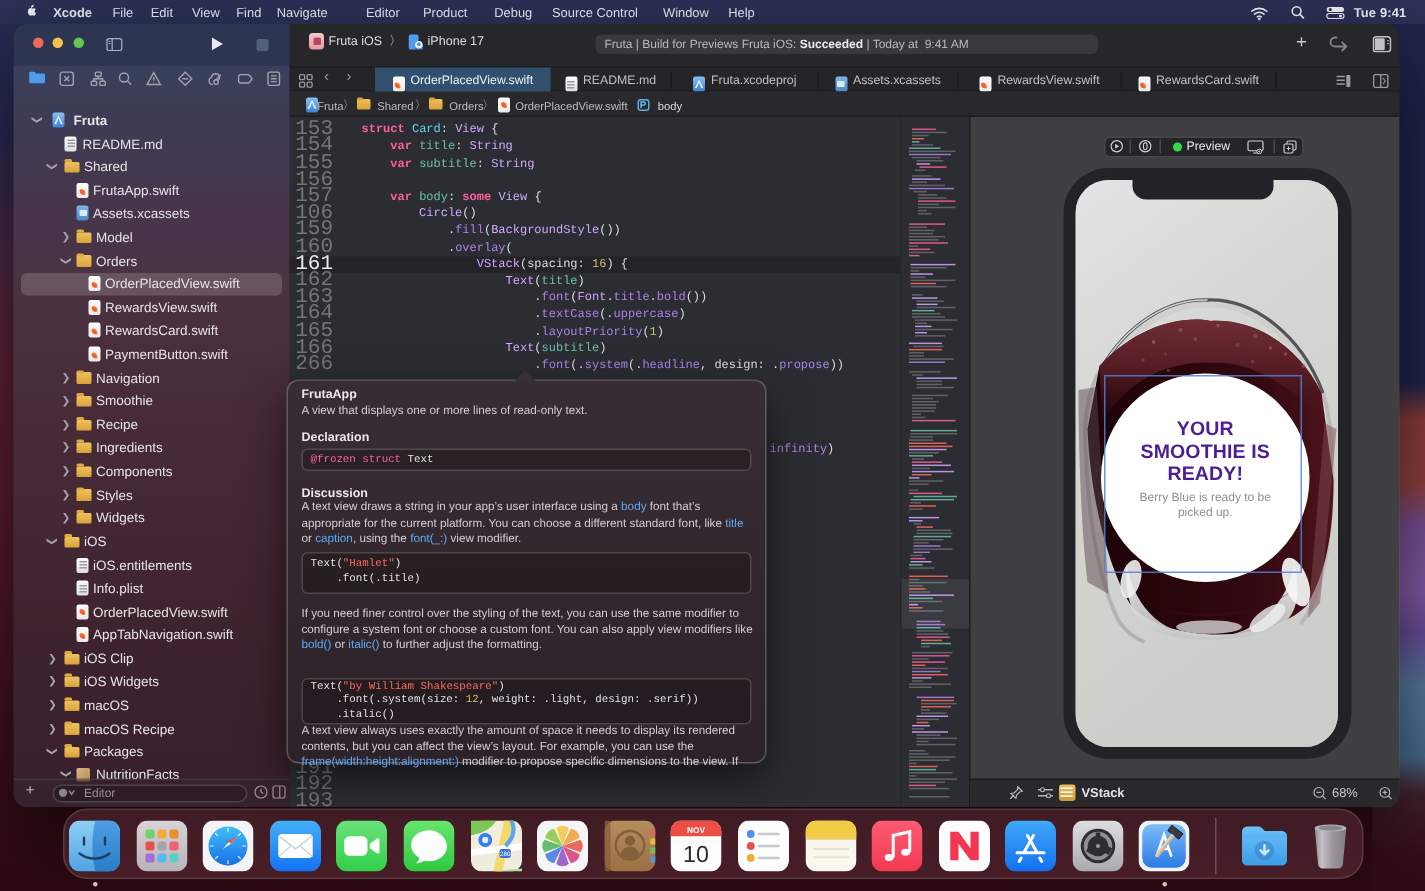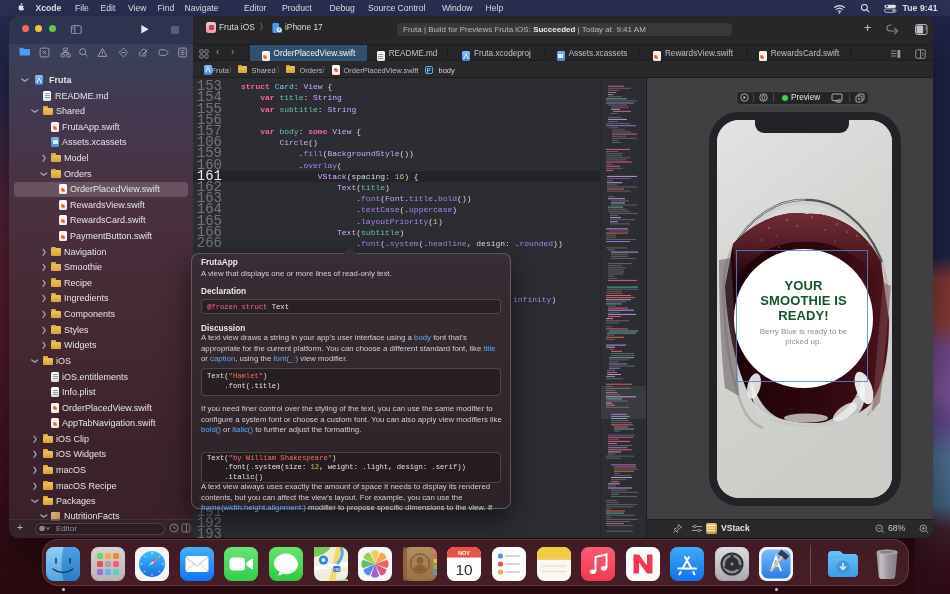--- a/index.html
+++ b/index.html
@@ -443,21 +443,21 @@
     <div class="code" style="top:47.9px">    <span class="kw">var</span> <span class="pr">body</span>: <span class="kw">some</span> <span class="ty">View</span> {</div>
     <div class="code" style="top:59.1px">        <span class="ty">Circle</span>()</div>
     <div class="code" style="top:70.3px">            .<span class="mt">fill</span>(<span class="ty">BackgroundStyle</span>())</div>
     <div class="code" style="top:81.5px">            .<span class="mt">overlay</span>(</div>
     <div class="code" style="top:92.7px">                <span class="ty">VStack</span>(spacing: <span class="nu">16</span>) {</div>
     <div class="code" style="top:103.9px">                    <span class="ty">Text</span>(<span class="pr">title</span>)</div>
     <div class="code" style="top:115.1px">                        .<span class="mt">font</span>(<span class="ty">Font</span>.<span class="mt">title</span>.<span class="mt">bold</span>())</div>
     <div class="code" style="top:126.3px">                        .<span class="mt">textCase</span>(.<span class="mt">uppercase</span>)</div>
     <div class="code" style="top:137.5px">                        .<span class="mt">layoutPriority</span>(<span class="nu">1</span>)</div>
     <div class="code" style="top:148.7px">                    <span class="ty">Text</span>(<span class="pr">subtitle</span>)</div>
-    <div class="code" style="top:159.9px">                        .<span class="mt">font</span>(.<span class="mt">system</span>(.<span class="mt">headline</span>, design: .<span class="mt">rounded</span>))</div>
+    <div class="code" style="top:159.9px">                        .<span class="mt">font</span>(.<span class="mt">system</span>(.<span class="mt">headline</span>, design: .<span class="mt">propose</span>))</div>
     <div class="code" style="top:215.9px;left:320px"><span class="mt">infinity</span>)</div>
   </div>
   <div id="minimap" class="abs">
       <svg class="abs" style="left:1px;top:0" width="45" height="460">
         <rect x="6" y="7.7" width="16" height="1" fill="#fc5fa3" opacity="0.85"></rect>
         <rect x="6" y="9.8" width="23" height="1" fill="#85858b" opacity="0.6"></rect>
         <rect x="6" y="11.9" width="11" height="1" fill="#85858b" opacity="0.6"></rect>
         <rect x="6" y="14.0" width="8" height="1" fill="#fc6a5d" opacity="0.85"></rect>
         <rect x="6" y="16.1" width="5" height="1" fill="#6bbfae" opacity="0.85"></rect>
         <rect x="6" y="18.2" width="14" height="1" fill="#85858b" opacity="0.6"></rect>
@@ -731,21 +731,21 @@
         <ellipse cx="147" cy="268" rx="8" ry="17" fill="#f4f6f6" opacity="0.92" transform="rotate(-20 147 268)"></ellipse>
           <ellipse cx="128" cy="292" rx="14" ry="6" fill="#eef0f0" opacity="0.8" transform="rotate(-35 128 292)"></ellipse>
         <ellipse cx="37" cy="266" rx="6.5" ry="13" fill="#eef0f0" opacity="0.9" transform="rotate(14 37 266)"></ellipse>
         <ellipse cx="89" cy="298" rx="22" ry="4.5" fill="#f0f2f2" opacity="0.7"></ellipse>
 
         <path d="M2 140 L14 138 L22 276 L8 268 C4 235 2 185 2 140 Z" fill="#5a474d" opacity="0.5"></path>
         <path d="M174 166 L163 282 L155 292 L166 162 Z" fill="#7c4a50" opacity="0.5"></path>
       </svg>
 
       <div class="abs" style="left:17.75px;top:129.25px;width:138.5px;height:138.5px;border-radius:50%;background:#fff;"></div>
-      <div class="abs" style="left:17.75px;top:157.5px;width:138.5px;text-align:center;font-weight:bold;font-size:13px;line-height:15.2px;color:#14532d;letter-spacing:0.1px;">YOUR<br>SMOOTHIE IS<br>READY!</div>
+      <div class="abs" style="left:17.75px;top:157.5px;width:138.5px;text-align:center;font-weight:bold;font-size:13px;line-height:15.2px;color:#4c1d95;letter-spacing:0.1px;">YOUR<br>SMOOTHIE IS<br>READY!</div>
       <div class="abs" style="left:17.75px;top:206.5px;width:138.5px;text-align:center;font-size:8px;line-height:10.1px;color:#8e8e93;">Berry Blue is ready to be<br>picked up.</div>
       <div class="abs" style="left:19px;top:130.3px;width:132px;height:132px;border:1px solid rgba(80,130,215,0.85);"></div>
     </div>
 
     <div class="abs" style="left:0;top:441px;width:287px;height:19px;background:#29292b;border-top:1px solid #1f1f21;"></div>
     <svg class="abs" style="left:25px;top:445px" width="11" height="11" viewBox="0 0 22 22">
         <g fill="none" stroke="#b4b4b8" stroke-width="1.6">
           <path d="M13 3l6 6-3.5 1-4 4-1 4.5L4 12l4.5-1 4-4z"></path>
           <path d="M8 14l-5 5"></path>
         </g>

